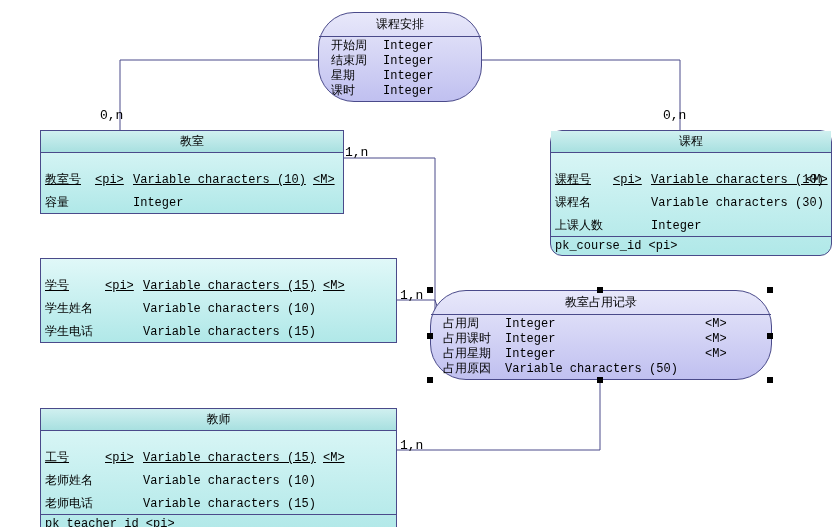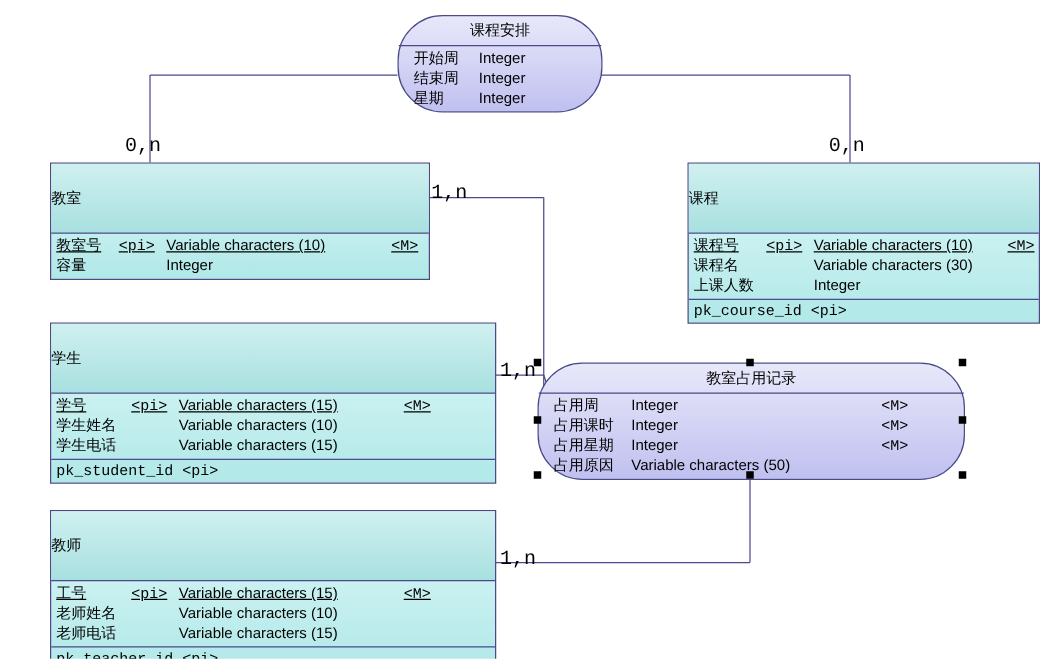--- a/index.html
+++ b/index.html
@@ -1,32 +1,32 @@
 <!DOCTYPE html>
 <html><head>
 <meta charset="utf-8">
 <style>
 body{margin:0;font-family:"SimSun","Courier New",monospace;font-size:12px;background:#fff;}
 .canvas{position:relative;width:837px;height:527px;background:#fff;}
 .entity{position:absolute;border:1px solid #4a4a8a;background:linear-gradient(#e0f8f8,#b0e8e8);}
-.entity-title{border-bottom:1px solid #4a4a8a;padding:19px 0;background:linear-gradient(#d0f0f0,#a8e0e0);}
+.entity-title{text-align:center;border-bottom:1px solid #4a4a8a;padding:2px 0;background:linear-gradient(#d0f0f0,#a8e0e0);}
 .entity-body{padding:2px 4px;}
 .entity-row{white-space:nowrap;line-height:15px;}
 .entity-footer{border-top:1px solid #4a4a8a;padding:2px 4px;}
 .rel{position:absolute;border:1px solid #4a4a8a;border-radius:36px;background:linear-gradient(#e8e8fa,#c0c0f0);}
 .rel-title{text-align:center;border-bottom:1px solid #4a4a8a;padding:3px 0;}
 .rel-body{padding:2px 12px;}
 .rel-row{white-space:nowrap;line-height:15px;}
 .u{text-decoration:underline;}
 .col-n{display:inline-block;}
-.col-pi{display:inline-block;}
-.col-t{display:inline-block;font-family:Liberation Sans, sans-serif;}
+.col-pi{display:inline-block;margin-top:18px;}
+.col-t{display:inline-block;font-family:Liberation Mono, monospace;}
 .col-m{display:inline-block;}
 .handle{position:absolute;width:6px;height:6px;background:#000;font-size:0;}
-.label{position:absolute;font-family:"Courier New",monospace;font-size:16px;}
+.label{position:absolute;font-family:"Courier New",monospace;font-size:13px;}
 svg{position:absolute;top:0;left:0;}
 line{stroke:#4a4a8a;stroke-width:1;}
 </style>
 </head>
 <body>
 <div class="canvas">
 
 <svg width="837" height="527">
   <line x1="318" y1="60" x2="120" y2="60"></line>
       <line x1="120" y1="60" x2="120" y2="130"></line>
@@ -39,49 +39,48 @@
   <line x1="395" y1="450" x2="600" y2="450"></line>
       <line x1="600" y1="450" x2="600" y2="380"></line>
 </svg>
 
 <div class="rel" style="left:318px;top:12px;width:162px;">
   <div class="rel-title">课程安排</div>
   <div class="rel-body">
     <div class="rel-row"><span class="col-n" style="width:52px">开始周</span><span class="col-t">Integer</span></div>
     <div class="rel-row"><span class="col-n" style="width:52px">结束周</span><span class="col-t">Integer</span></div>
     <div class="rel-row"><span class="col-n" style="width:52px">星期</span><span class="col-t">Integer</span></div>
+    <div class="rel-row"><span class="col-n" style="width:52px">课时</span><span class="col-t">Integer</span></div>
   </div>
 </div>
 
 <div class="entity" style="left:40px;top:130px;width:302px;">
   <div class="entity-title">教室</div>
   <div class="entity-body">
     <div class="entity-row"><span class="col-n u" style="width:50px">教室号</span><span class="col-pi u" style="width:38px">&lt;pi&gt;</span><span class="col-t u" style="width:180px">Variable characters (10)</span><span class="col-m u">&lt;M&gt;</span></div>
     <div class="entity-row"><span class="col-n" style="width:50px">容量</span><span class="col-pi" style="width:38px"></span><span class="col-t" style="width:180px">Integer</span><span class="col-m"></span></div>
   </div>
 </div>
 
-<div class="entity" style="left:550px;top:130px;width:280px;">
+<div class="entity" style="left:550px;top:130px;width:280px;border-radius:12px;">
   <div class="entity-title">课程</div>
   <div class="entity-body">
     <div class="entity-row"><span class="col-n u" style="width:58px">课程号</span><span class="col-pi u" style="width:38px">&lt;pi&gt;</span><span class="col-t u" style="width:155px">Variable characters (10)</span><span class="col-m u">&lt;M&gt;</span></div>
     <div class="entity-row"><span class="col-n" style="width:58px">课程名</span><span class="col-pi" style="width:38px"></span><span class="col-t" style="width:155px">Variable characters (30)</span><span class="col-m"></span></div>
     <div class="entity-row"><span class="col-n" style="width:58px">上课人数</span><span class="col-pi" style="width:38px"></span><span class="col-t" style="width:155px">Integer</span><span class="col-m"></span></div>
   </div>
   <div class="entity-footer">pk_course_id &lt;pi&gt;</div>
 </div>
 
 <div class="entity" style="left:40px;top:258px;width:355px;">
-  <div class="entity-title">学生</div>
   <div class="entity-body">
     <div class="entity-row"><span class="col-n u" style="width:60px">学号</span><span class="col-pi u" style="width:38px">&lt;pi&gt;</span><span class="col-t u" style="width:180px">Variable characters (15)</span><span class="col-m u">&lt;M&gt;</span></div>
     <div class="entity-row"><span class="col-n" style="width:60px">学生姓名</span><span class="col-pi" style="width:38px"></span><span class="col-t" style="width:180px">Variable characters (10)</span><span class="col-m"></span></div>
     <div class="entity-row"><span class="col-n" style="width:60px">学生电话</span><span class="col-pi" style="width:38px"></span><span class="col-t" style="width:180px">Variable characters (15)</span><span class="col-m"></span></div>
   </div>
-  <div class="entity-footer">pk_student_id &lt;pi&gt;</div>
 </div>
 
 <div class="entity" style="left:40px;top:408px;width:355px;">
   <div class="entity-title">教师</div>
   <div class="entity-body">
     <div class="entity-row"><span class="col-n u" style="width:60px">工号</span><span class="col-pi u" style="width:38px">&lt;pi&gt;</span><span class="col-t u" style="width:180px">Variable characters (15)</span><span class="col-m u">&lt;M&gt;</span></div>
     <div class="entity-row"><span class="col-n" style="width:60px">老师姓名</span><span class="col-pi" style="width:38px"></span><span class="col-t" style="width:180px">Variable characters (10)</span><span class="col-m"></span></div>
     <div class="entity-row"><span class="col-n" style="width:60px">老师电话</span><span class="col-pi" style="width:38px"></span><span class="col-t" style="width:180px">Variable characters (15)</span><span class="col-m"></span></div>
   </div>
   <div class="entity-footer">pk_teacher_id &lt;pi&gt;</div>

